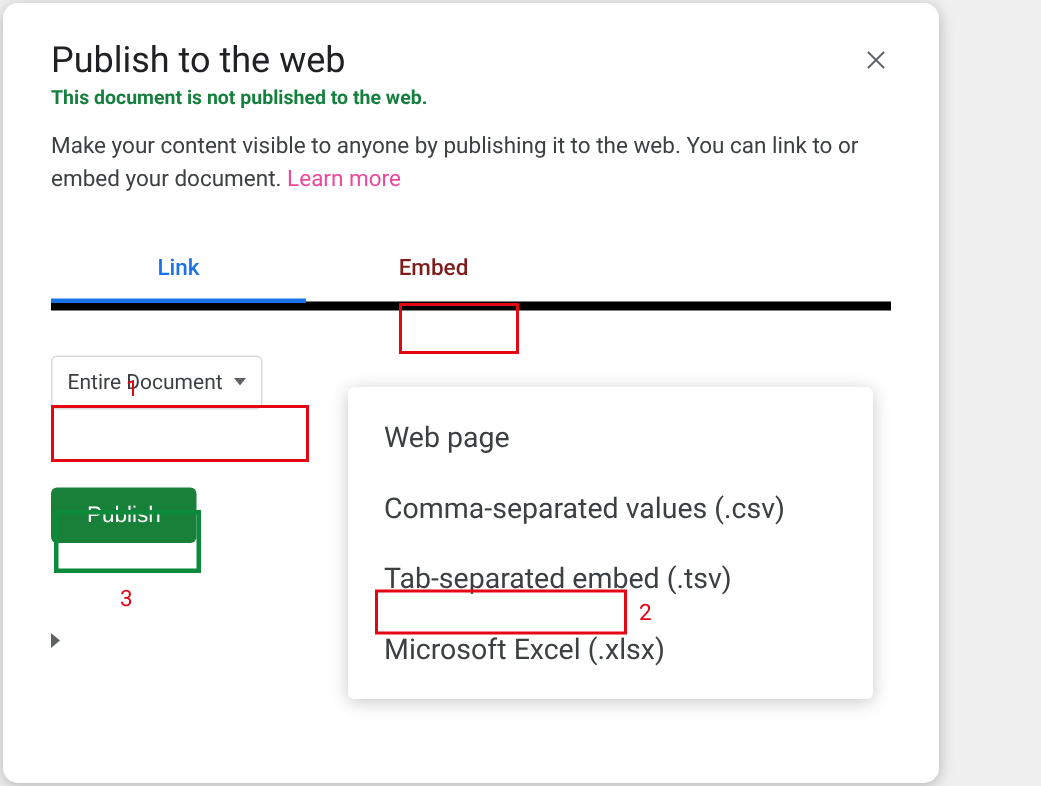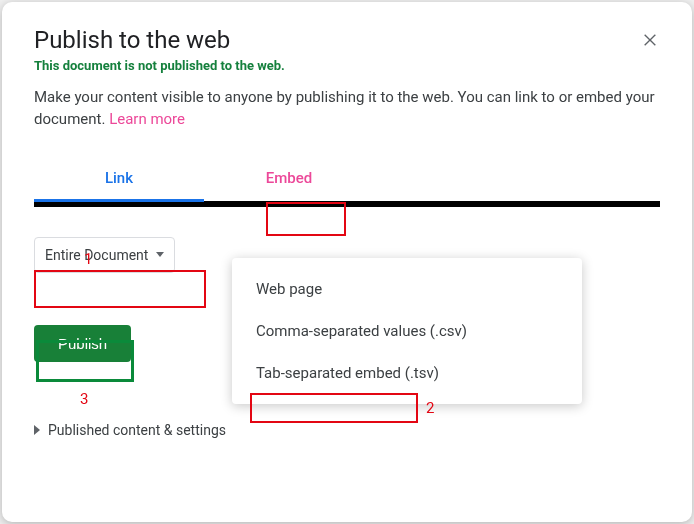--- a/index.html
+++ b/index.html
@@ -5,21 +5,21 @@
     * { box-sizing: border-box; margin: 0; padding: 0; }
     body {
       font-family: "Google Sans", Roboto, Arial, sans-serif;
       background: #f0f0f0;
       width: 694px;
       height: 524px;
       overflow: hidden;
     }
     .dialog {
       position: relative;
-      width: 690px;
+      width: 624px;
       height: 520px;
       margin: 2px;
       background: #fff;
       border-radius: 10px;
       box-shadow: 0 2px 10px rgba(0,0,0,0.25);
       padding: 24px 32px;
     }
     .dlg-header {
       display: flex;
       justify-content: space-between;
@@ -40,21 +40,21 @@
       display: flex;
       margin-top: 28px;
       border-bottom: 6px solid #000000;
     }
     .tab {
       width: 170px;
       text-align: center;
       padding: 10px 0 12px;
       font-size: 15px;
       cursor: pointer;
-      color: #ec4899;
+      color: #7f1d1d;
       font-weight: 500;
     }
     .tab.active {
       color: #1a73e8;
       border-bottom: 3px solid #1a73e8;
       margin-bottom: -1px;
     }
     .controls-row { margin-top: 30px; display: flex; gap: 26px; }
     .select-wrap {
       position: relative;
@@ -82,21 +82,21 @@
       left: 230px;
       width: 350px;
       background: #fff;
       border-radius: 4px;
       box-shadow: 0 2px 12px rgba(0,0,0,0.22);
       padding: 10px 0;
       z-index: 20;
     }
     .menu-item {
       padding: 12px 24px;
-      font-size: 15px;
+      font-size: 19px;
       color: #3c4043;
       cursor: pointer;
     }
     .publish-btn {
       display: inline-block;
       margin-top: 52px;
       background: #188038;
       color: #fff;
       border: none;
       border-radius: 4px;
@@ -172,28 +172,28 @@
     <div class="select-wrap">
       <span>Entire Document</span>
       <span class="caret"></span>
     </div>
   </div>
 
   <button class="publish-btn">Publish</button>
 
   <div class="collapsible">
     <span class="tri"></span>
-    <span>Published content &amp; settings</span>
   </div>
 
   
   <div class="dropdown-menu">
     <div class="menu-item">Web page</div>
     <div class="menu-item">Comma-separated values (.csv)</div>
     <div class="menu-item">Tab-separated embed (.tsv)</div>
+    <div class="menu-item">Microsoft Excel (.xlsx)</div>
   </div>
 
   
   <div class="ann-box" style="left:264px; top:200px; width:80px; height:34px;"></div>
   <div class="ann-box" style="left:32px; top:268px; width:172px; height:38px;"></div>
   <div class="ann-green" style="left:34px; top:338px; width:98px; height:42px;"></div>
   <div class="ann-box" style="left:248px; top:391px; width:168px; height:30px;"></div>
 
   <div class="ann-label" style="left:82px; top:248px;">1</div>
   <div class="ann-label" style="left:424px; top:397px;">2</div>

